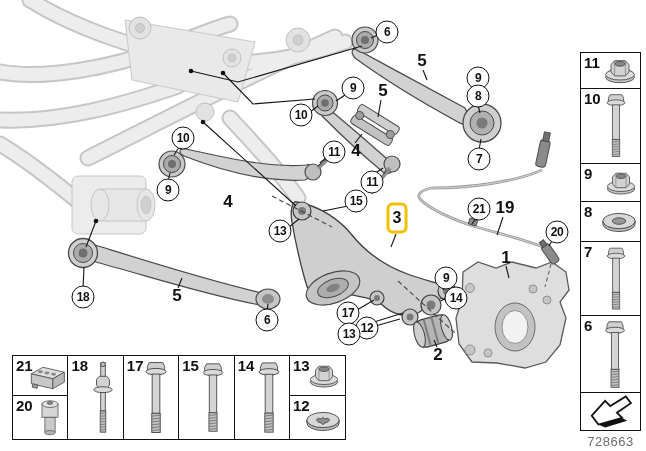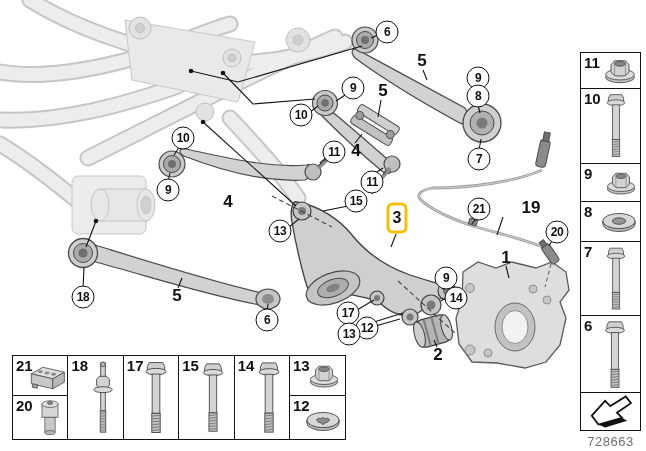--- a/index.html
+++ b/index.html
@@ -322,21 +322,21 @@
   <div class="co" style="left:367px;top:328px">12</div>
   <div class="co" style="left:349px;top:334px">13</div>
   <div class="co" style="left:83px;top:297px">18</div>
   <div class="co" style="left:267px;top:320px">6</div>
 
   <div class="pl" style="left:422px;top:61px">5</div>
   <div class="pl" style="left:383px;top:91px">5</div>
   <div class="pl" style="left:356px;top:151px">4</div>
   <div class="pl" style="left:228px;top:202px">4</div>
   <div class="pl" style="left:177px;top:296px">5</div>
-  <div class="pl" style="left:531px;top:208px">19</div>
+  <div class="pl" style="left:505px;top:208px">19</div>
   <div class="pl" style="left:506px;top:258px">1</div>
   <div class="pl" style="left:438px;top:355px">2</div>
 
   <div class="hl" style="left:397px;top:218px">3</div>
 
   <div id="rightcol">
     <div class="rbox" style="height:38px">
       <span class="boxnum">11</span>
       <svg class="icnR" width="36" height="27">
           <use href="#s-nut" width="36" height="27"></use>

